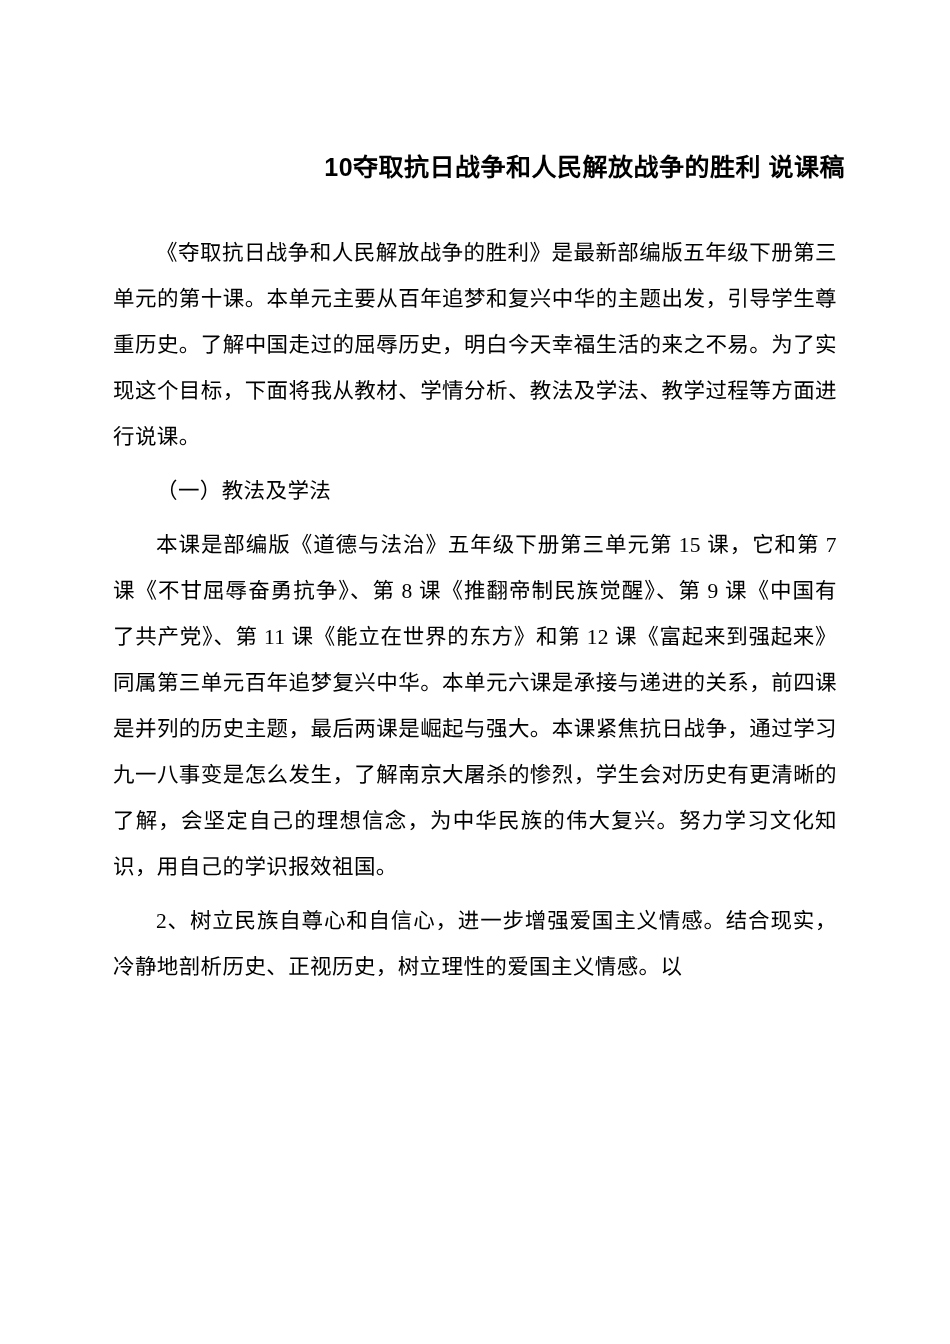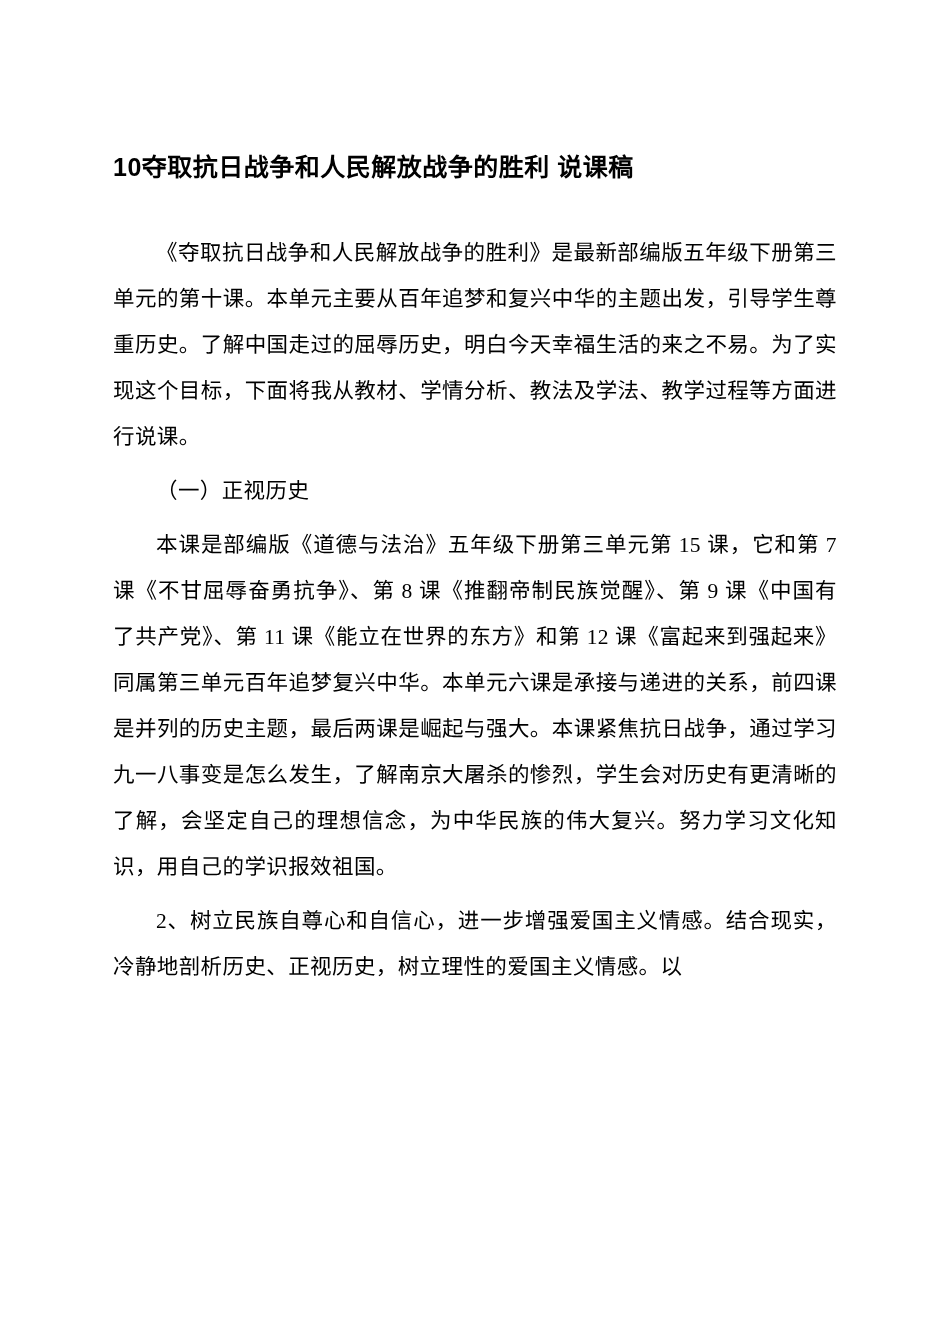--- a/index.html
+++ b/index.html
@@ -21,38 +21,38 @@
     box-sizing: border-box;
     padding: 150px 105px 40px 105px;
     background: #ffffff;
   }
   .doc-title {
     font-family: "Liberation Sans", "DejaVu Sans", sans-serif;
     font-weight: bold;
     font-size: 25px;
     line-height: 34px;
     letter-spacing: 0.5px;
-    text-align: left;
+    text-align: right;
     margin: 0 0 46px 0;
     padding-left: 8px;
   }
   .body-text p {
     margin: 8px;
     font-size: 21.5px;
     line-height: 46px;
     text-align: justify;
     text-justify: inter-ideograph;
     letter-spacing: 0.4px;
     text-indent: 2em;
   }
 </style>
 </head>
 <body>
 
 <div class="page">
   <h1 class="doc-title">10夺取抗日战争和人民解放战争的胜利 说课稿</h1>
   <div class="body-text">
     <p>《夺取抗日战争和人民解放战争的胜利》是最新部编版五年级下册第三单元的第十课。本单元主要从百年追梦和复兴中华的主题出发，引导学生尊重历史。了解中国走过的屈辱历史，明白今天幸福生活的来之不易。为了实现这个目标，下面将我从教材、学情分析、教法及学法、教学过程等方面进行说课。</p>
-    <p>（一）正视历史</p>
+    <p>（一）教法及学法</p>
     <p>本课是部编版《道德与法治》五年级下册第三单元第 15 课，它和第 7 课《不甘屈辱奋勇抗争》、第 8 课《推翻帝制民族觉醒》、第 9 课《中国有了共产党》、第 11 课《能立在世界的东方》和第 12 课《富起来到强起来》同属第三单元百年追梦复兴中华。本单元六课是承接与递进的关系，前四课是并列的历史主题，最后两课是崛起与强大。本课紧焦抗日战争，通过学习九一八事变是怎么发生，了解南京大屠杀的惨烈，学生会对历史有更清晰的了解，会坚定自己的理想信念，为中华民族的伟大复兴。努力学习文化知识，用自己的学识报效祖国。</p>
     <p>2、树立民族自尊心和自信心，进一步增强爱国主义情感。结合现实，冷静地剖析历史、正视历史，树立理性的爱国主义情感。以</p>
   </div>
 </div>
 
 </body></html>

